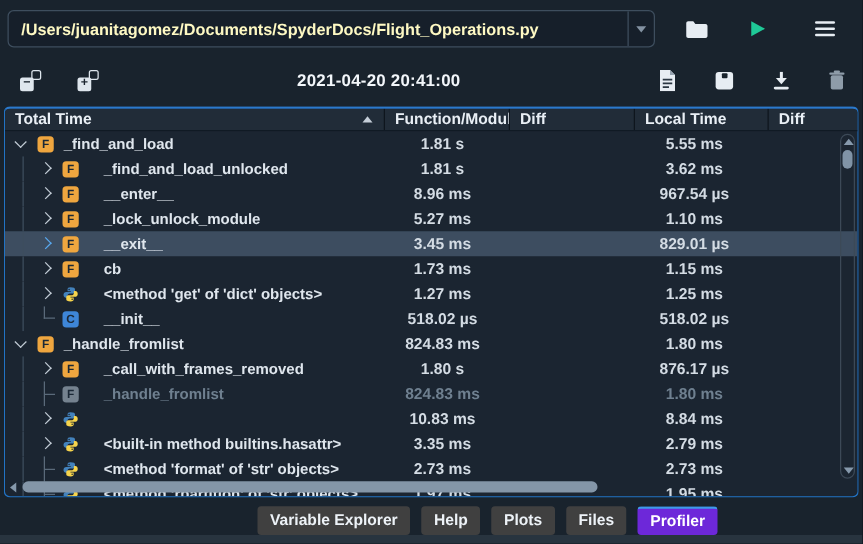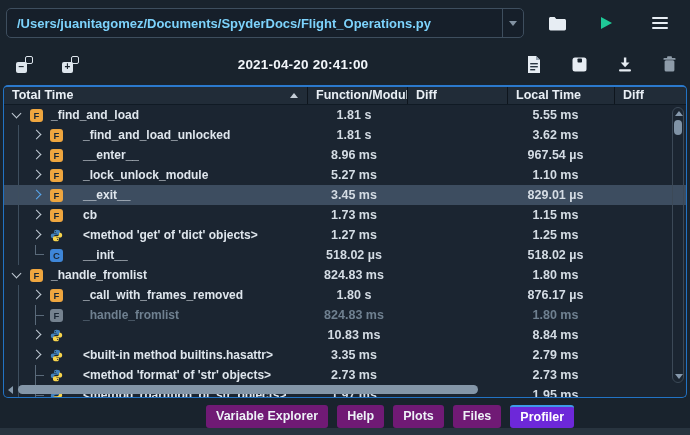--- a/index.html
+++ b/index.html
@@ -4,21 +4,21 @@
 <style>
   html,body{margin:0;padding:0;background:#10161d;}
   *{box-sizing:border-box;}
   .app{position:relative;width:690px;height:435px;background:#19232D;overflow:hidden;
        font-family:"Liberation Sans",sans-serif;-webkit-font-smoothing:antialiased;}
 
   
   .toolbar1{position:absolute;top:7px;left:6px;right:6px;height:32px;display:flex;align-items:center;}
   .combobox{flex:1;height:30px;background:#161F2A;border:1px solid #3E4E5E;border-radius:5px;
             display:flex;align-items:center;overflow:hidden;}
-  .path-text{flex:1;padding-left:10px;font-size:13px;font-weight:700;color:#7dd3fc;white-space:nowrap;overflow:hidden;}
+  .path-text{flex:1;padding-left:10px;font-size:13px;font-weight:700;color:#fef9c3;white-space:nowrap;overflow:hidden;}
   .cb-caret-zone{width:21px;height:100%;border-left:1px solid #3E4E5E;display:flex;align-items:center;justify-content:center;}
   .caret-down{width:0;height:0;border-left:4px solid transparent;border-right:4px solid transparent;border-top:5px solid #8392A2;}
   .tb1-icons{width:160px;display:flex;align-items:center;}
   .tbtn{display:inline-flex;align-items:center;justify-content:center;cursor:pointer;}
   .tb1-icons .tbtn:nth-child(1){margin-left:24px;}
   .tb1-icons .tbtn:nth-child(2){margin-left:34px;}
   .tb1-icons .tbtn:nth-child(3){margin-left:40px;}
   .play{width:0;height:0;border-left:11px solid #1FC997;border-top:6.5px solid transparent;border-bottom:6.5px solid transparent;}
   .burger{display:flex;flex-direction:column;gap:2.6px;}
   .burger i{display:block;width:16px;height:2.4px;background:#E7EDF3;border-radius:1px;}
@@ -79,21 +79,21 @@
   .vscroll{position:absolute;top:20px;right:2px;bottom:14px;width:12px;border:1px solid #3C4957;border-radius:6px;}
   .va-up{position:absolute;top:3px;left:1.6px;width:0;height:0;border-left:4px solid transparent;border-right:4px solid transparent;border-bottom:5px solid #8699AC;}
   .va-down{position:absolute;bottom:3px;left:1.6px;width:0;height:0;border-left:4px solid transparent;border-right:4px solid transparent;border-top:5px solid #8699AC;}
   .vthumb{position:absolute;top:12px;left:1px;width:8px;height:15px;border-radius:4.5px;background:#8093A6;}
   .hscroll{position:absolute;left:2px;right:16px;bottom:2px;height:11px;}
   .ha-left{position:absolute;left:2px;top:2px;width:0;height:0;border-top:4px solid transparent;border-bottom:4px solid transparent;border-right:5px solid #8699AC;}
   .hthumb{position:absolute;left:12px;top:1px;height:9px;width:460px;background:#8496A8;border-radius:5px;}
 
   
   .tabbar{position:absolute;left:206px;bottom:7px;height:23px;display:flex;gap:9px;}
-  .tab{background:#701a75;border-radius:3px;color:#EDF2F7;font-size:12.5px;font-weight:600;
+  .tab{background:#404040;border-radius:3px;color:#EDF2F7;font-size:12.5px;font-weight:600;
        line-height:23px;padding:0 10px;cursor:pointer;}
   .tab.active{background:#6d28d9;border-top:2.5px solid #3E9AE9;line-height:20px;color:#FFFFFF;}
   .strip{position:absolute;left:0;right:0;bottom:0;height:7px;background:#28343F;}
 </style>
 </head>
 <body>
 
 <div class="app">
 
   <div class="toolbar1">

